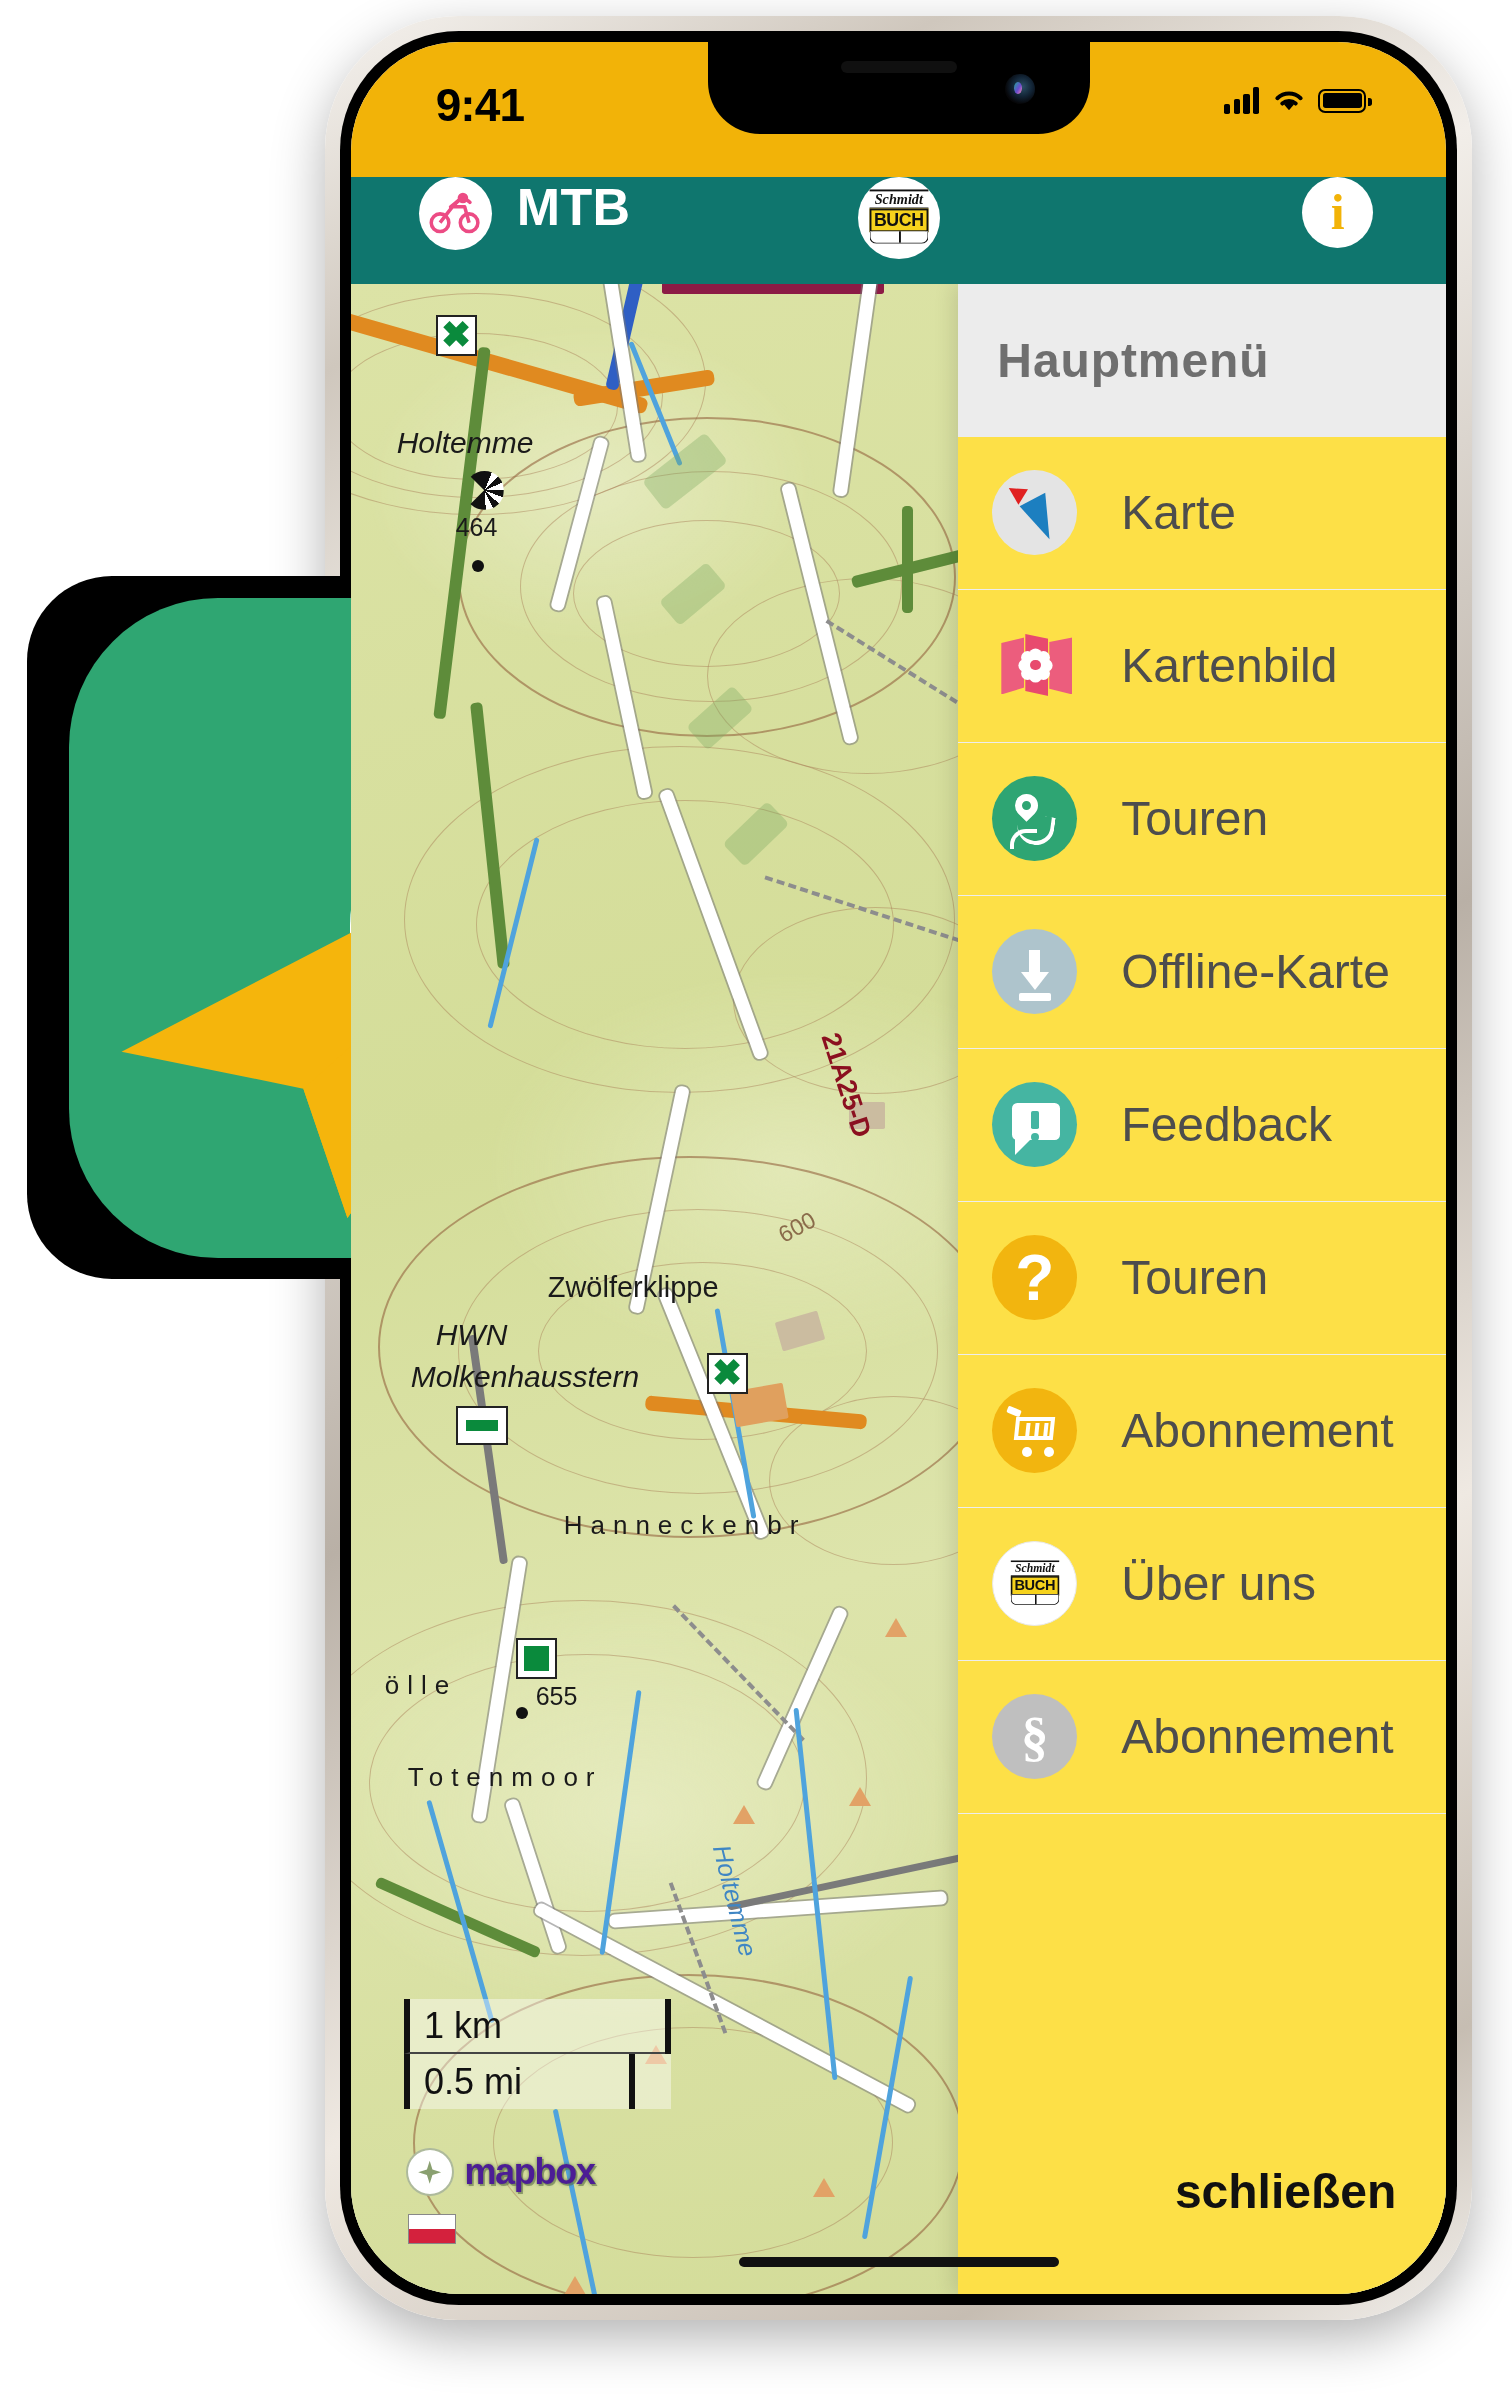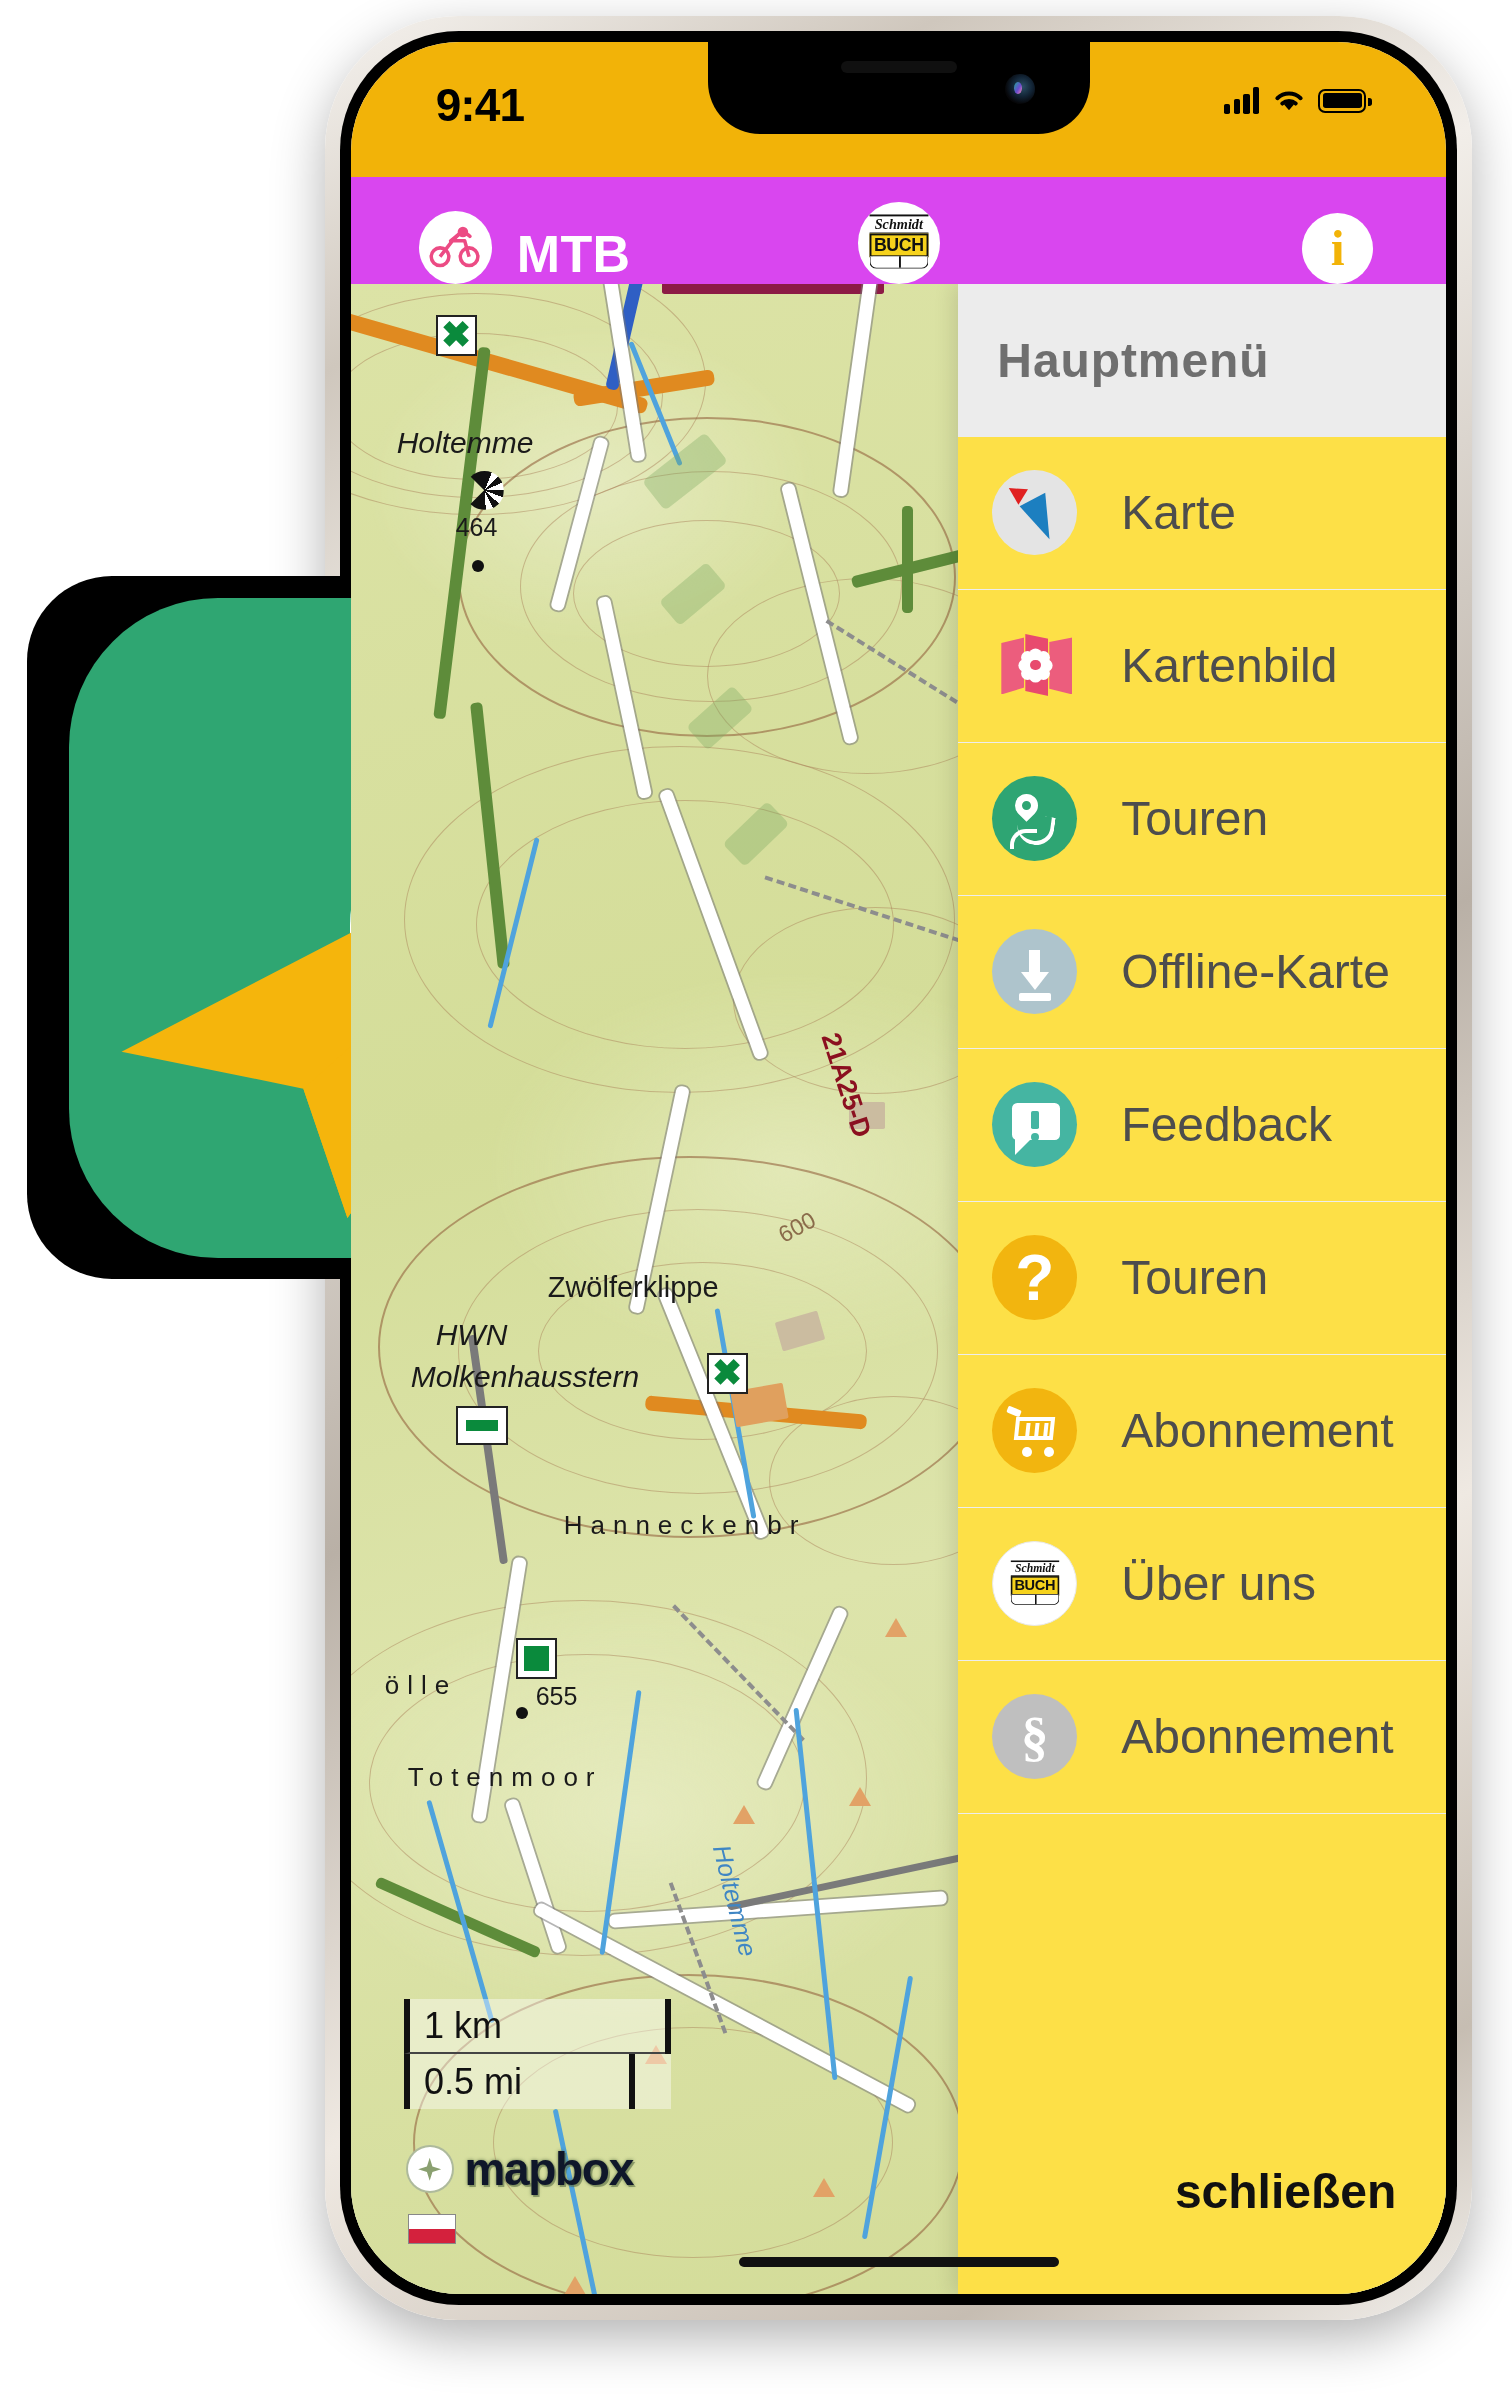--- a/index.html
+++ b/index.html
@@ -85,22 +85,22 @@
   #notch .camera::after{
     content:""; position:absolute; left:9.8px; top:8px; width:8px; height:11.6px;
     border-radius:50%;
     background: linear-gradient(120deg,#1fae9a 0%, #6d4bd6 55%, #ff8fb4 100%);
     opacity:.95;
   }
 
   
   #appbar {
     position:absolute; left:0; top:135px; width:100%; height:107px;
-    background:#d946ef; z-index:5;
-    display:flex; align-items:flex-end;
+    background:#0f766e; z-index:5;
+    display:flex; align-items:flex-start;
   }
   #mtb-badge {
     margin-left: 68px;
     width: 73px; height: 73px; border-radius:50%; background:#fff;
     display:flex; align-items:center; justify-content:center; flex:none;
   }
   #mtb-title {
     margin-left: 25px; color:#fff; font-size:52px; font-weight:700;
     letter-spacing:0.4px;
   }
@@ -230,21 +230,21 @@
   #mapbox .mb-mark {
     width:48px; height:48px; border-radius:50%; background:#fff;
     border:2.7px solid rgba(120,140,90,.6);
     display:flex; align-items:center; justify-content:center;
   }
   #mapbox .mb-mark i {
     display:block; width:23px; height:23px; background:#8aa070;
     clip-path: polygon(50% 0,62% 38%,100% 50%,62% 62%,50% 100%,38% 62%,0 50%,38% 38%);
   }
   #mapbox .mb-word {
-    font-size: 46px; font-weight:800; color:#0f172a; letter-spacing:-1.3px;
+    font-size: 36px; font-weight:800; color:#4c1d95; letter-spacing:-1.3px;
     text-shadow: 0 0 3.6px rgba(90,110,70,.9), 1.8px 1.8px 0 rgba(90,110,70,.55);
   }
   #flag-pl { position:absolute; left:57px; bottom:50px; width:48px; height:30px;
              background: linear-gradient(#fff 0 50%, #D4213D 50% 100%); border:1.8px solid #888; z-index:3; }
 
   
   #drawer {
     position:absolute; right:0; top:242px; width: 488px; bottom:0;
     background:#fde047; z-index:4;
     box-shadow: -5.3px 0 19.6px rgba(0,0,0,.12);

